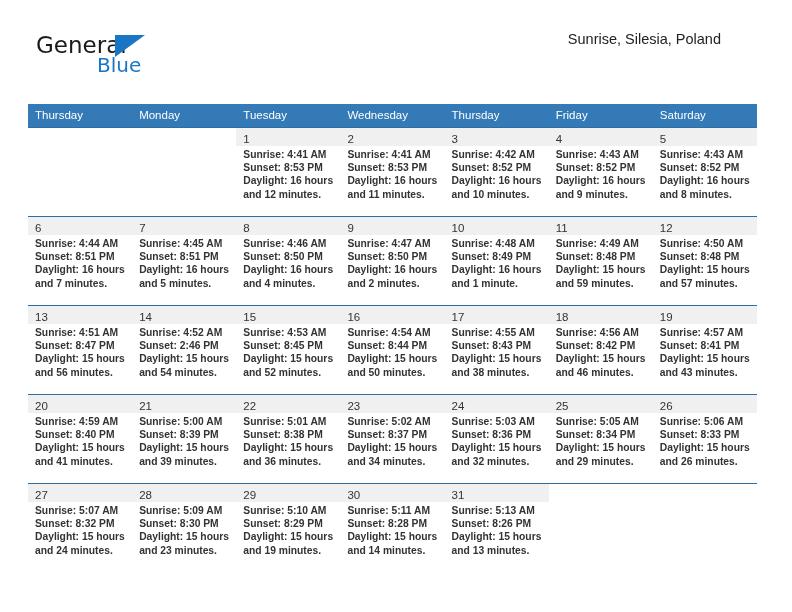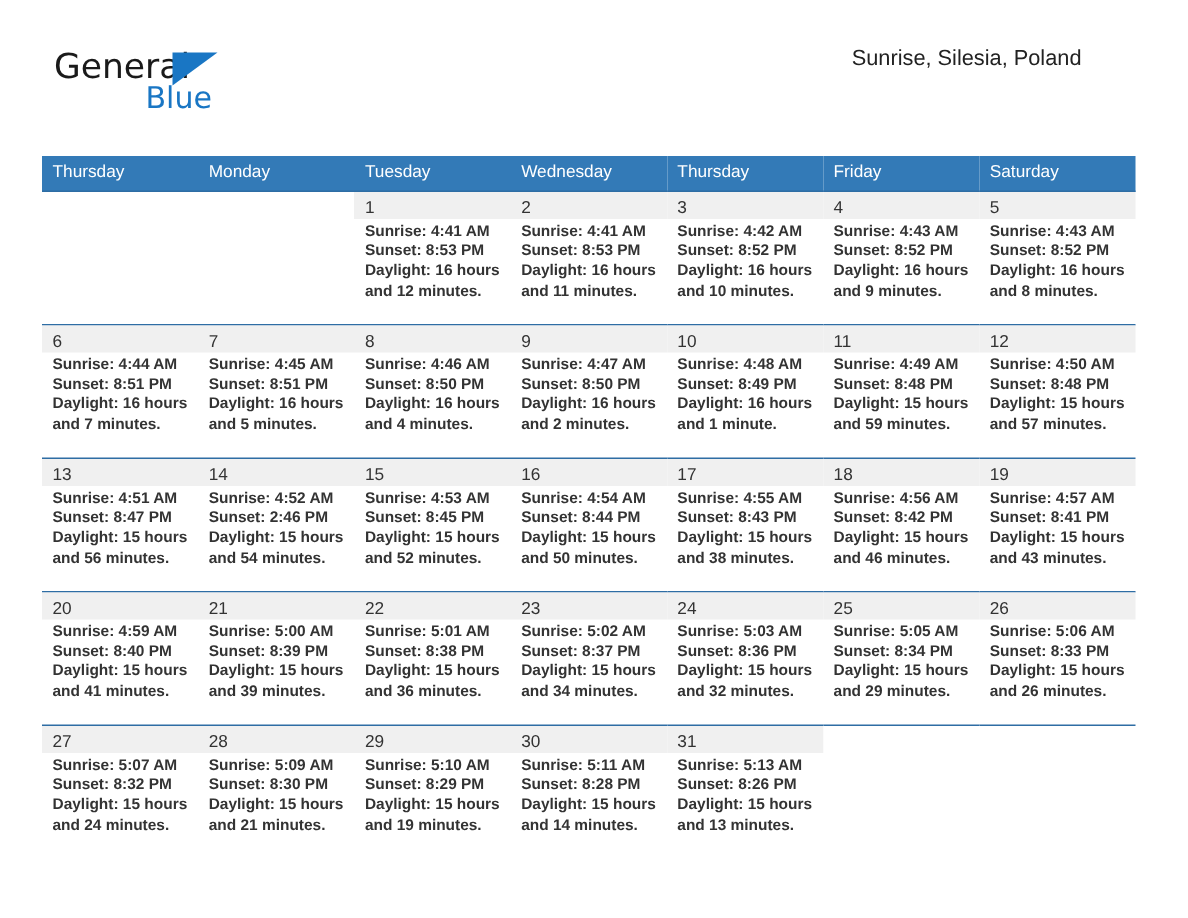--- a/index.html
+++ b/index.html
@@ -482,21 +482,21 @@
               </div>
             </div>
           </td>
           <td>
             <div class="daycell">
               <div class="daynum-band"><span class="daynum">28</span></div>
               <div class="dayinfo">
                 <div>Sunrise: 5:09 AM</div>
                 <div>Sunset: 8:30 PM</div>
                 <div>Daylight: 15 hours</div>
-                <div>and 21 minutes.</div>
+                <div>and 23 minutes.</div>
               </div>
             </div>
           </td>
           <td>
             <div class="daycell">
               <div class="daynum-band"><span class="daynum">29</span></div>
               <div class="dayinfo">
                 <div>Sunrise: 5:10 AM</div>
                 <div>Sunset: 8:29 PM</div>
                 <div>Daylight: 15 hours</div>

